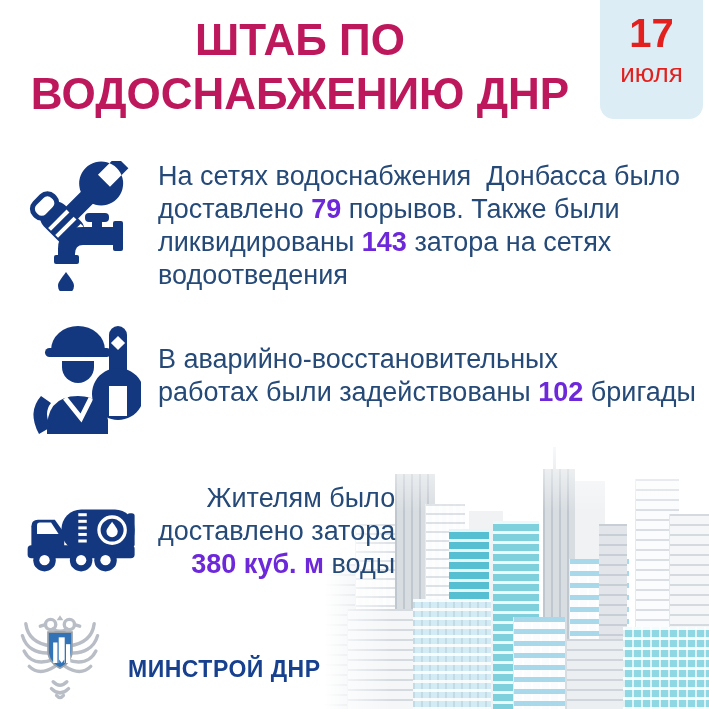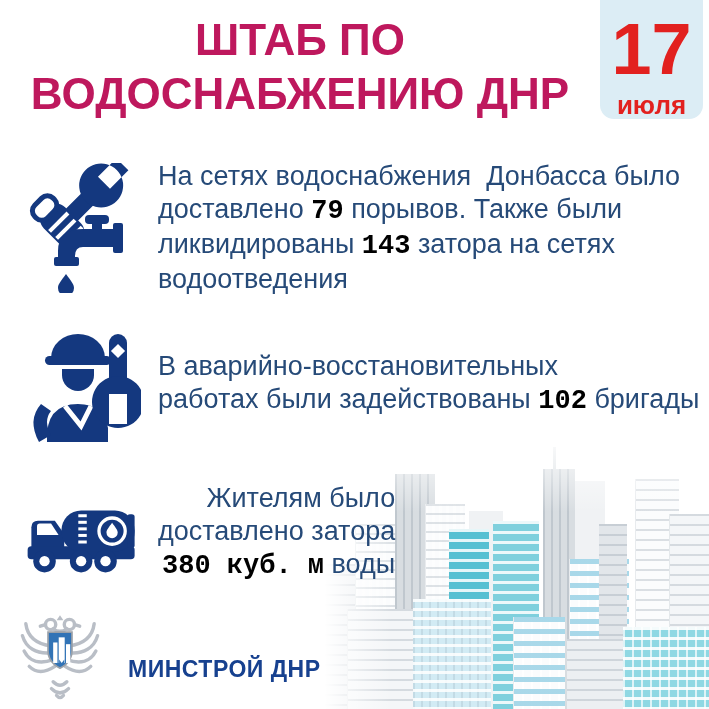--- a/index.html
+++ b/index.html
@@ -10,33 +10,33 @@
 
   
   .title{
     position:absolute;top:13px;left:0;width:600px;text-align:center;
     color:#be185d;font-weight:bold;font-size:44px;line-height:54px;letter-spacing:0px;
   }
   .date-badge{
     position:absolute;left:600px;top:0;width:103px;height:119px;
     background:#dcedf5;border-radius:0 0 14px 14px;text-align:center;
   }
-  .date-day{color:#e2211f;font-size:72px;font-weight:bold;line-height:1;margin-top:13px;}
-  .date-month{color:#e2211f;font-size:26px;font-weight:bold;margin-top:5px;}
+  .date-day{color:#e2211f;font-size:40px;font-weight:bold;line-height:1;margin-top:13px;}
+  .date-month{color:#e2211f;font-size:26px;font-weight:normal;margin-top:5px;}
 
   
   .item{position:absolute;left:22px;display:flex;align-items:center;}
   .item .iconbox{flex:0 0 122px;width:122px;display:flex;align-items:center;justify-content:center;}
   .item .text{
     margin-left:14px;font-size:27px;line-height:33px;color:#264a78;
     font-weight:500;white-space:pre-wrap;
   }
-  .item .text .hl{color:#000000;font-weight:bold;font-family:Liberation Mono, monospace;}
+  .item .text .hl{color:#6d28d9;font-weight:bold;}
   #item-0{top:160px;}
-  #item-1{top:322px;}
+  #item-1{top:314px;}
   #item-2{top:482px;text-align:right;}
 
   
   .footer{position:absolute;left:16px;top:610px;display:flex;align-items:flex-start;z-index:5;}
   .footer .org{
     margin-left:24px;margin-top:46px;color:#17418f;font-weight:bold;
     font-size:23px;letter-spacing:0.5px;
   }
 
   

